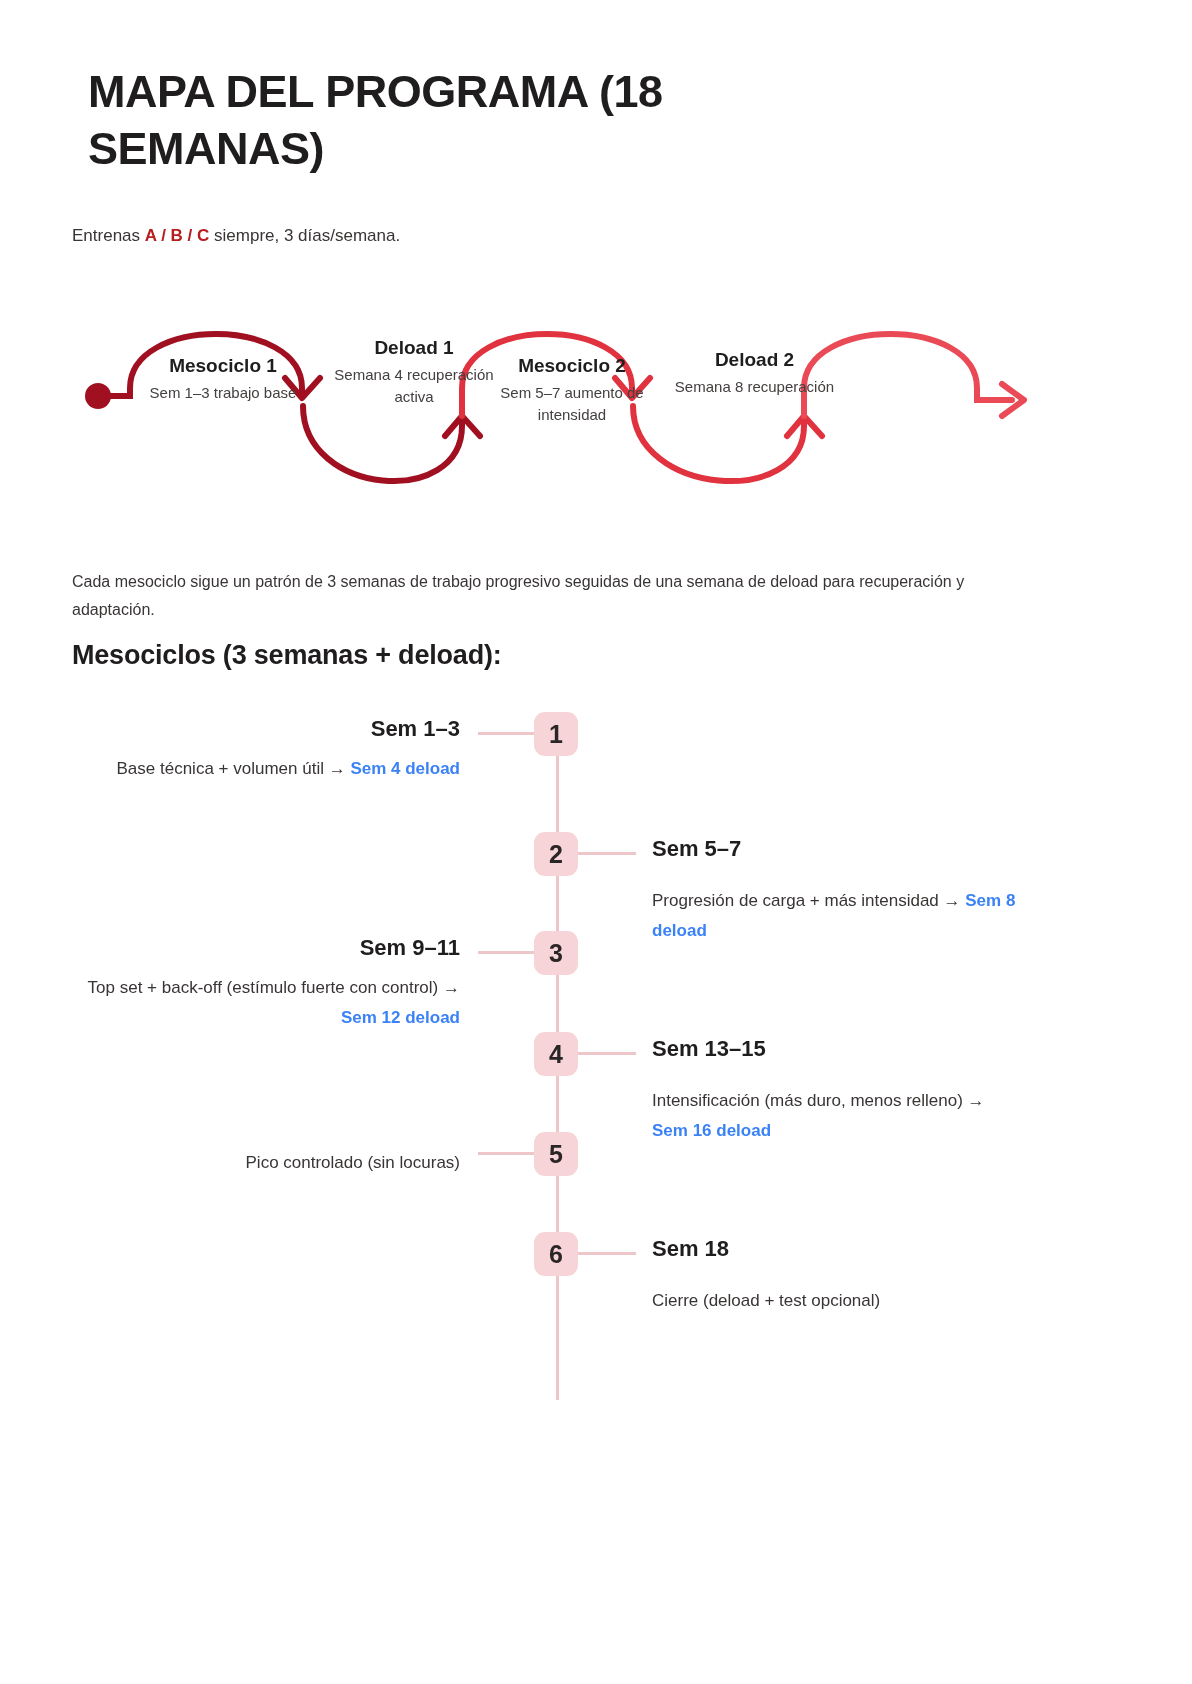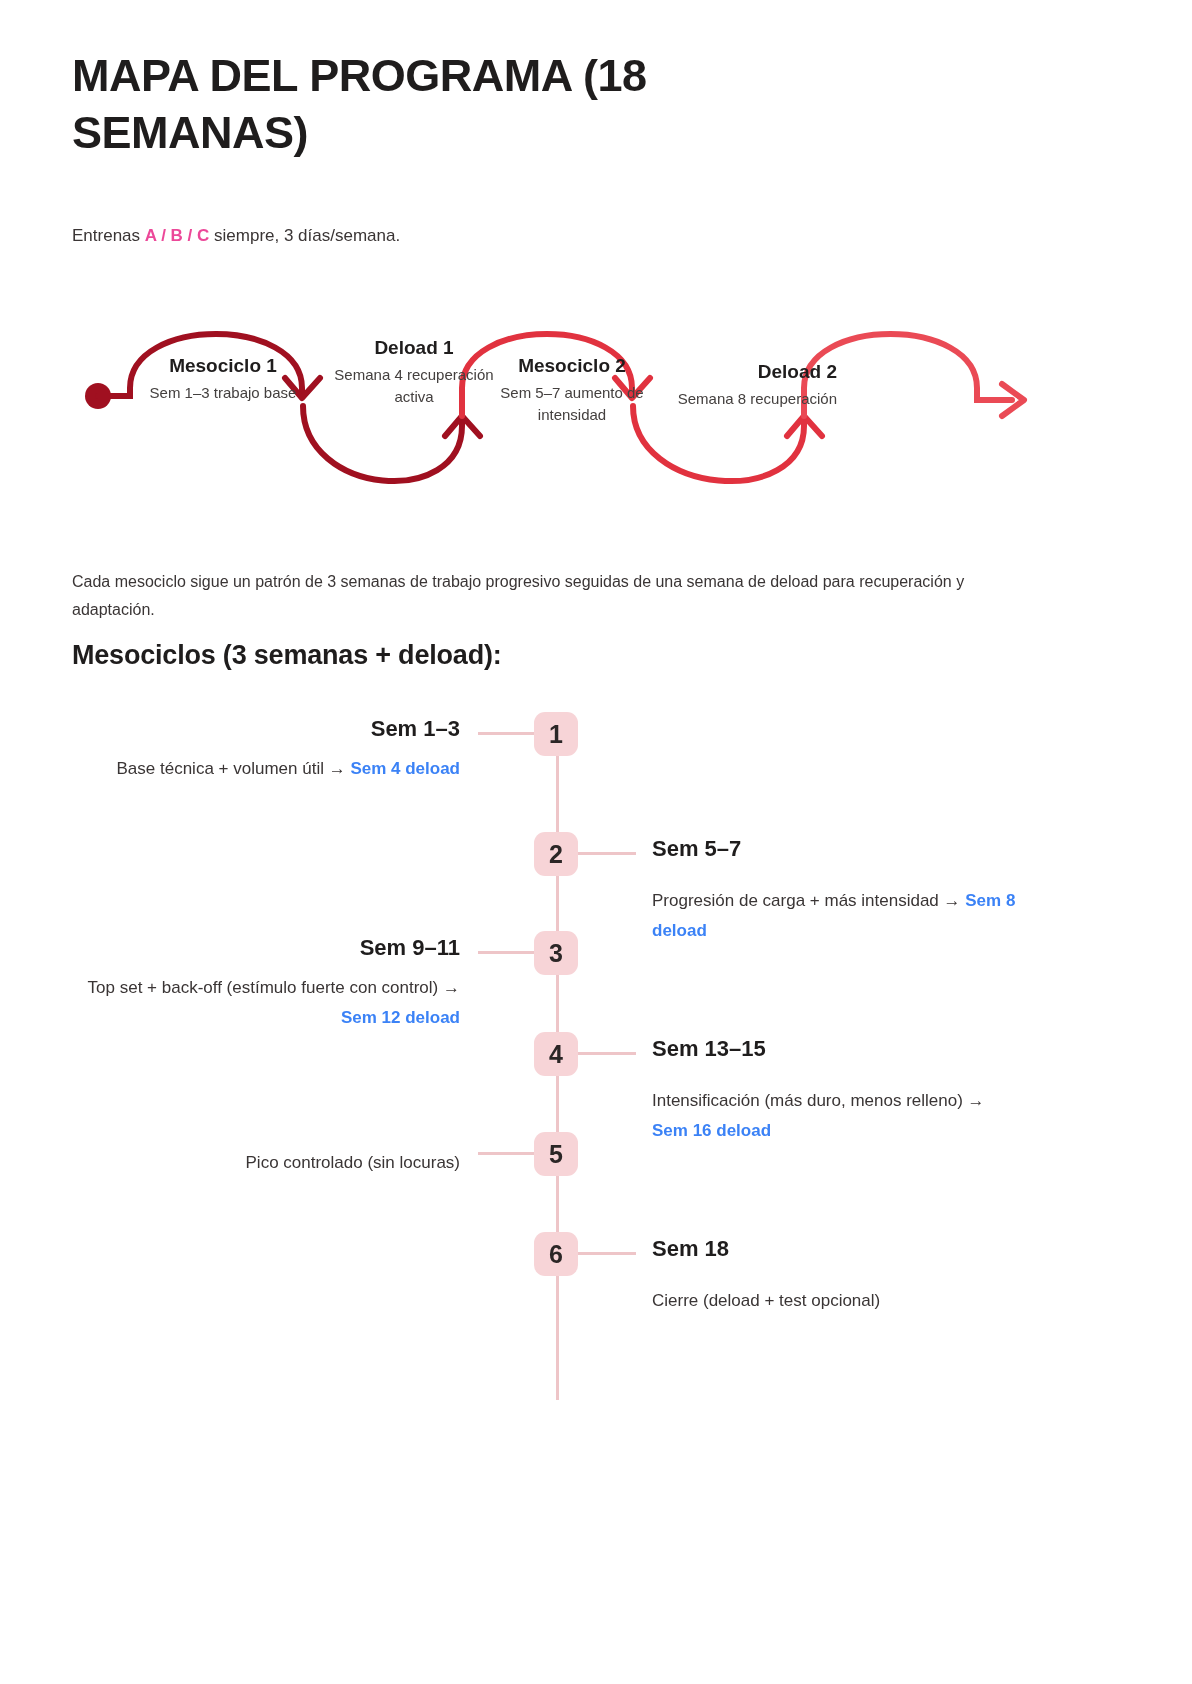--- a/index.html
+++ b/index.html
@@ -27,33 +27,33 @@
   .title {
     position: absolute;
     left: 72px;
     top: 48px;
     width: 800px;
     font-size: 45px;
     line-height: 1.26;
     font-weight: 700;
     letter-spacing: -0.5px;
     color: #1f1d1d;
-    margin: 0;
+    margin: 16px;
   }
 
   .intro {
     position: absolute;
     left: 72px;
     top: 222px;
     font-size: 17px;
     line-height: 1.6;
     color: #3a3535;
     font-weight: 400;
   }
-  .intro b { font-weight: 700; color: #ec4899; text-align: right; }
+  .intro b { font-weight: 700; color: #b91c1c; text-align: right; }
 
   
   .snake {
     position: absolute;
     left: 72px;
     top: 296px;
     width: 1000px;
     height: 230px;
   }
   .snake svg {
@@ -77,21 +77,21 @@
     font-size: 15px;
     font-weight: 400;
     color: #44403f;
     line-height: 1.45;
     margin-top: 4px;
   }
 
   .ph0 { left: 66px;  top: 58px;  width: 170px; }
   .ph1 { left: 262px; top: 40px;  width: 160px; }
   .ph2 { left: 410px; top: 58px;  width: 180px; }
-  .ph3 { left: 600px; top: 64px;  width: 165px; text-align: right; }
+  .ph3 { left: 600px; top: 52px;  width: 165px; }
   .ph4 { left: 755px; top: 50px;  width: 180px; }
 
   
   .para {
     position: absolute;
     left: 72px;
     top: 552px;
     width: 946px;
     font-size: 16px;
     line-height: 1.74;

